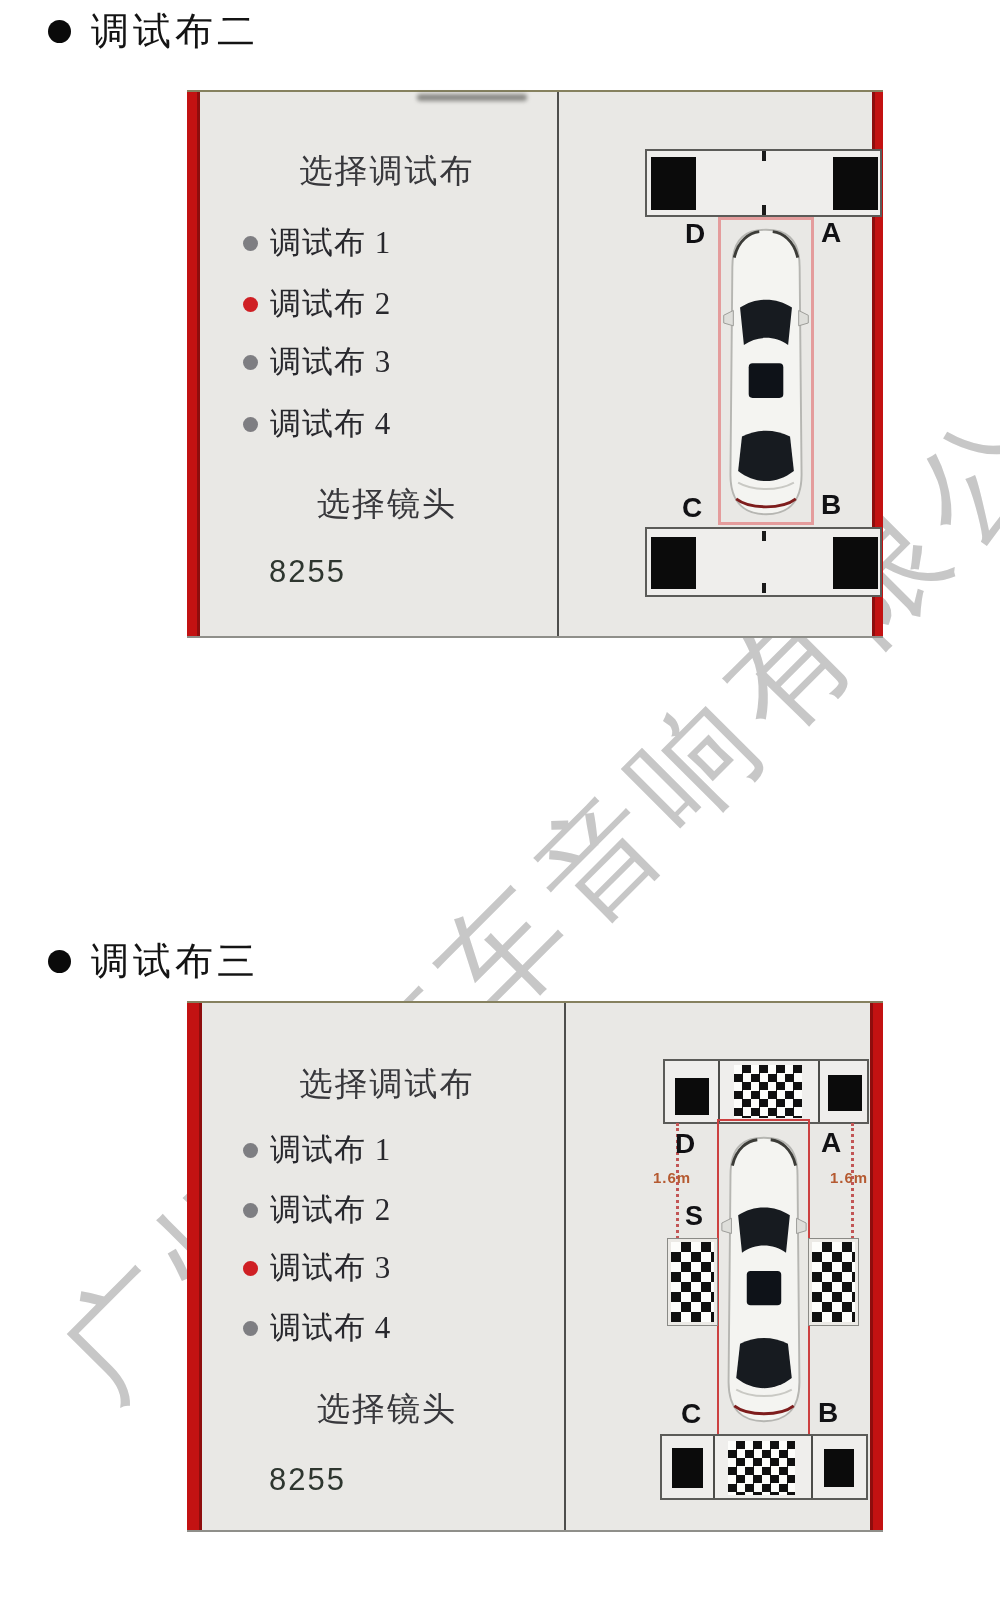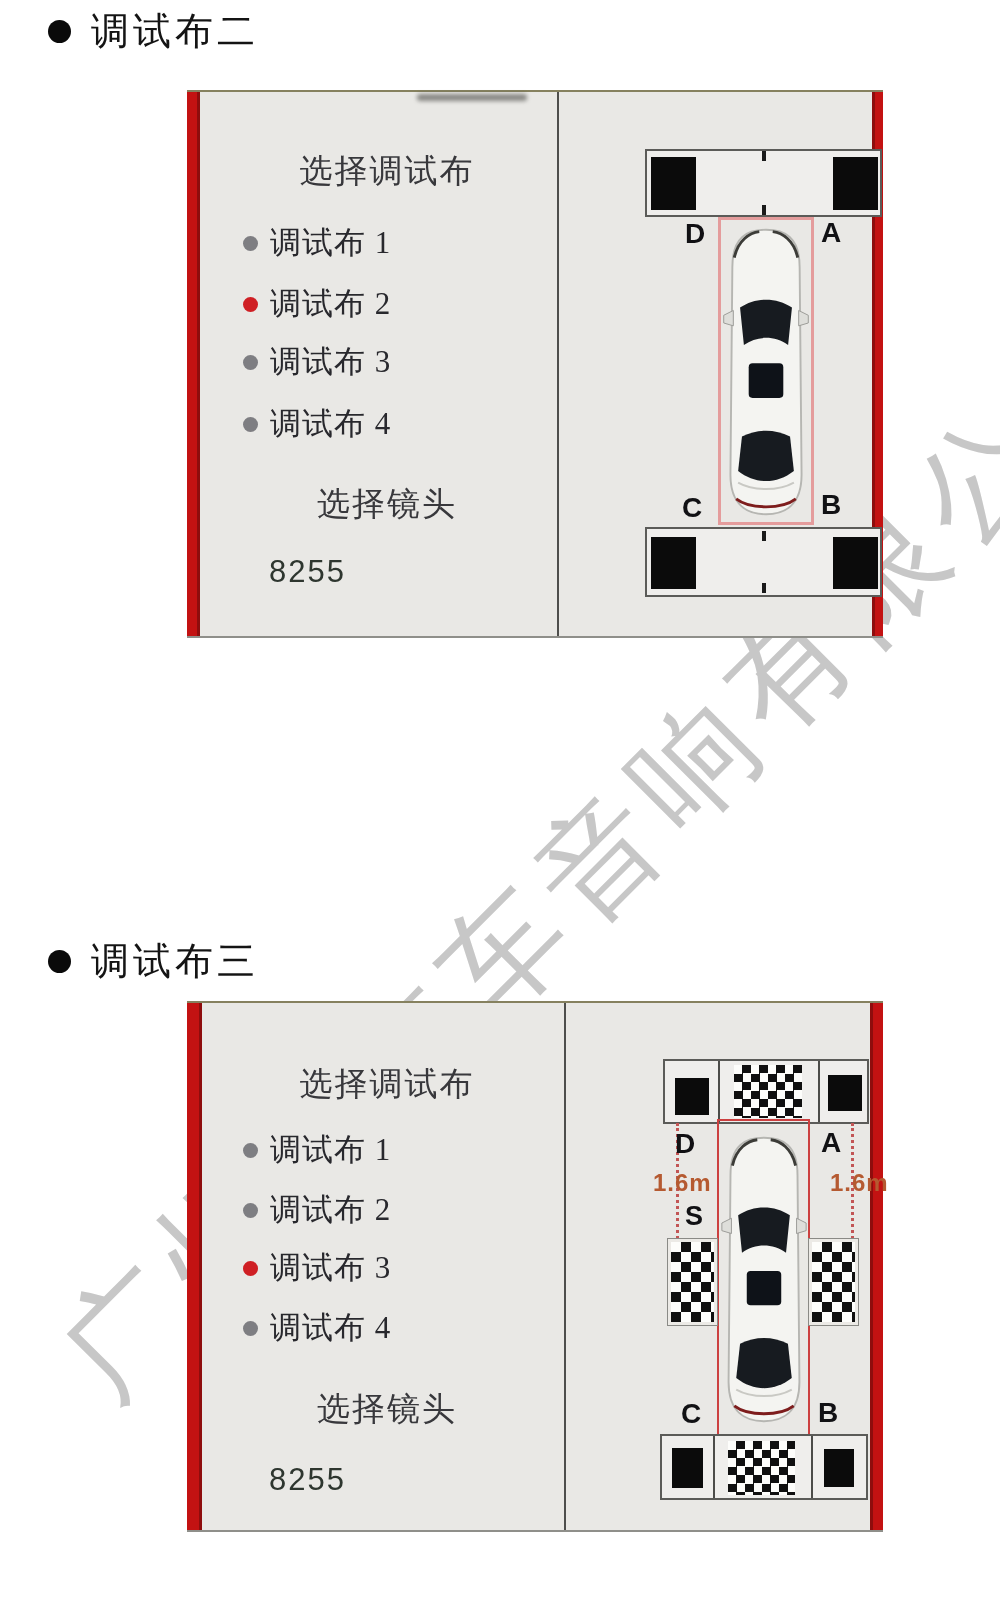--- a/index.html
+++ b/index.html
@@ -40,21 +40,21 @@
   .strip{position:absolute;background:#efeeec;border:2px solid #5b5b58;box-sizing:border-box;}
   .blk{position:absolute;background:#0b0b0b;}
   .tick{position:absolute;width:4px;height:10px;background:#1a1a1a;}
   .cell-div{position:absolute;top:0;bottom:0;width:2px;background:#4c4c49;}
   .checker{position:absolute;background-color:#fdfdfb;
            background-image:conic-gradient(#101010 0 90deg,#fdfdfb 0 180deg,#101010 0 270deg,#fdfdfb 0);}
   .side-cb{border:3px solid #eceae6;box-shadow:0 0 0 1px #8a8a86;box-sizing:content-box;}
   .carbox1{position:absolute;border:3px solid #e49c9c;box-sizing:border-box;}
   .carbox2{position:absolute;border:2px solid #cc4040;box-sizing:border-box;}
   .corner{position:absolute;font-size:28px;font-weight:700;color:#111114;}
-  .dist{position:absolute;font-size:24px;font-weight:700;color:#b55a31;letter-spacing:1px;}
+  .dist{position:absolute;font-size:15px;font-weight:700;color:#b55a31;letter-spacing:1px;}
   .slabel{position:absolute;font-size:27px;font-weight:700;color:#111114;}
   .dotline{position:absolute;width:0;border-left:3px dotted #c25555;}
   .car{position:absolute;}
 </style>
 </head>
 <body>
 
 <div class="page">
 
   <div class="watermark">广州市汽车音响有限公司</div>

